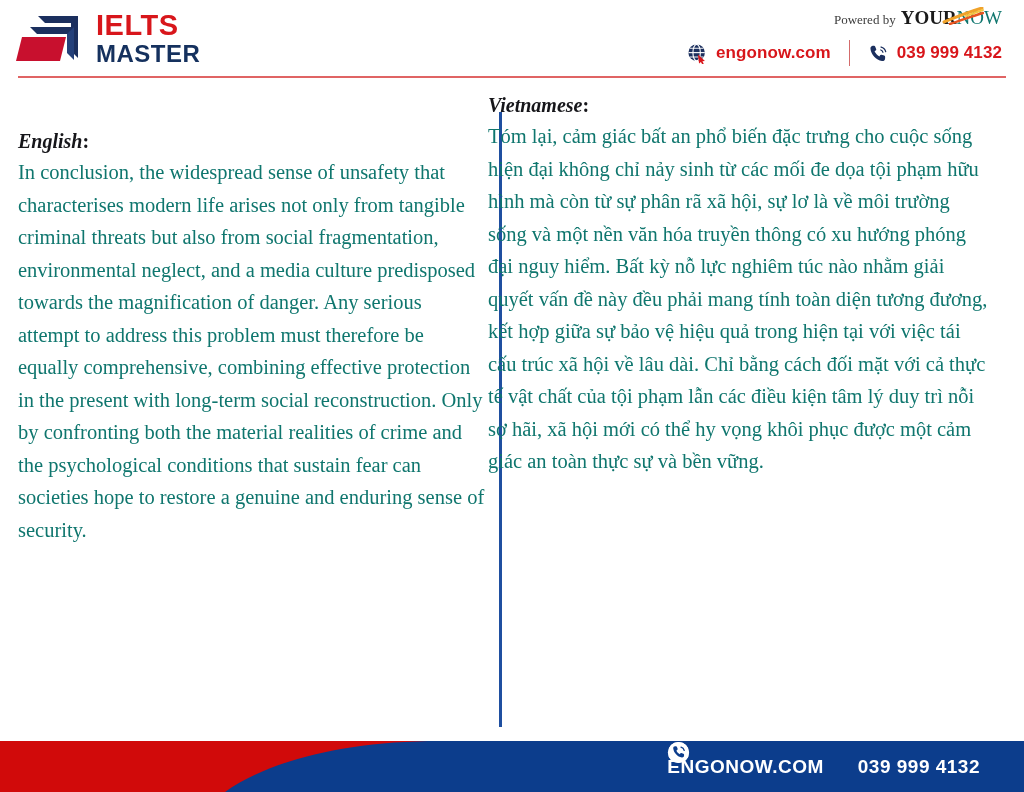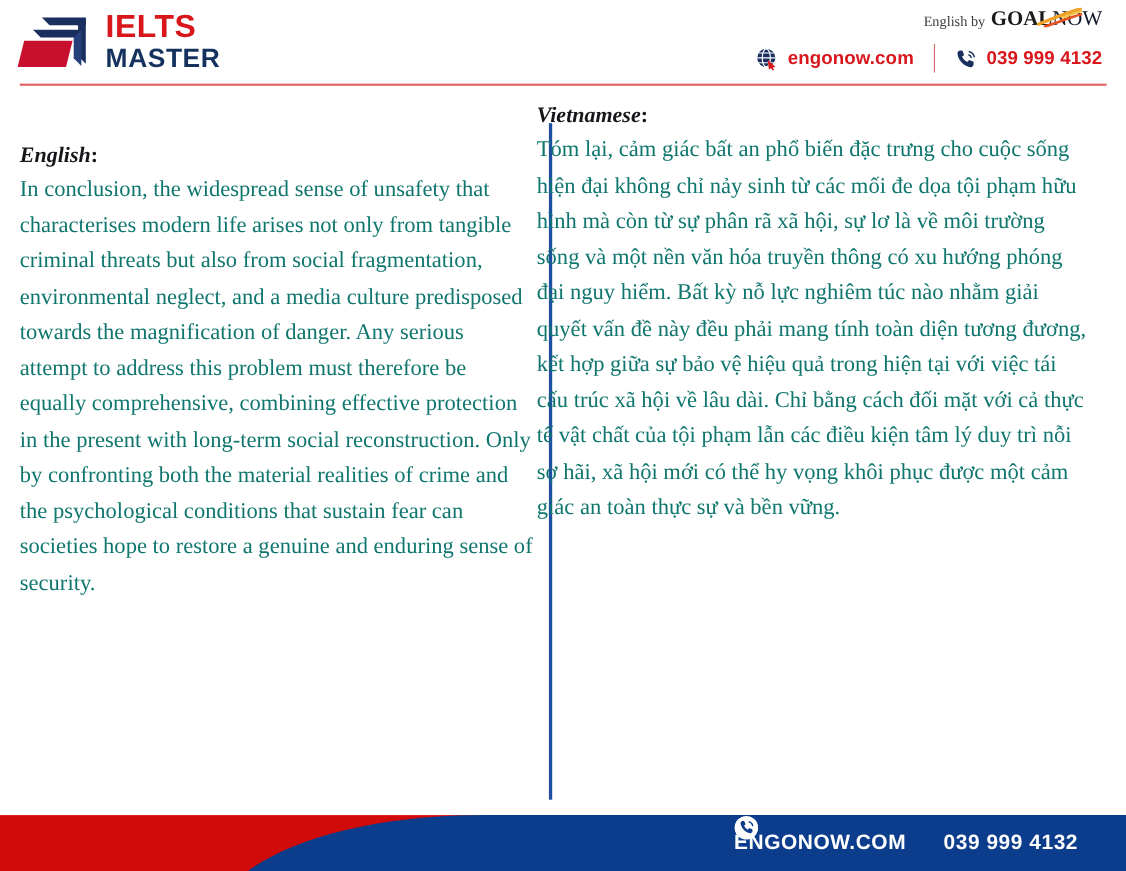--- a/index.html
+++ b/index.html
@@ -76,21 +76,21 @@
     font-family: "Liberation Serif", serif;
     font-size: 19px;
     font-weight: bold;
     color: #1a1a1a;
     letter-spacing: 0px;
   }
   .powered-now {
     font-family: "Liberation Serif", serif;
     font-size: 19px;
     font-weight: normal;
-    color: #0f172a;
+    color: #0f766e;
     letter-spacing: 0px;
   }
   .swoosh {
     position: absolute;
     right: 18px;
     top: 0px;
     width: 42px;
     height: 18px;
   }
 
@@ -257,22 +257,22 @@
       <span class="logo-master">MASTER</span>
     </span>
   </div>
 
   <div class="powered">
     <svg class="swoosh" viewBox="0 0 42 18">
       <path d="M2 15 C12 11 26 5 40 1" stroke="#f0a22a" stroke-width="3" fill="none" stroke-linecap="round"></path>
       <path d="M8 17 C18 14 30 9 41 6" stroke="#e8541f" stroke-width="2.4" fill="none" stroke-linecap="round"></path>
       <path d="M24 9 C30 7 35 5 41 3" stroke="#f5c542" stroke-width="2" fill="none" stroke-linecap="round"></path>
     </svg>
-    <span class="powered-label">English by</span>
-    <span><span class="powered-engo">GOAL</span><span class="powered-now">NOW</span></span>
+    <span class="powered-label">Powered by</span>
+    <span><span class="powered-engo">YOUR</span><span class="powered-now">NOW</span></span>
   </div>
 
   <div class="contact-row">
     <div class="contact-item">
       <svg class="contact-icon" viewBox="0 0 24 24">
         <circle cx="11" cy="11" r="9.4" fill="#1b2f5e"></circle>
         <ellipse cx="11" cy="11" rx="4.2" ry="9.4" fill="none" stroke="#ffffff" stroke-width="1.3"></ellipse>
         <line x1="1.6" y1="11" x2="20.4" y2="11" stroke="#ffffff" stroke-width="1.3"></line>
         <line x1="3.2" y1="6" x2="18.8" y2="6" stroke="#ffffff" stroke-width="1.1"></line>
         <line x1="3.2" y1="16" x2="18.8" y2="16" stroke="#ffffff" stroke-width="1.1"></line>

